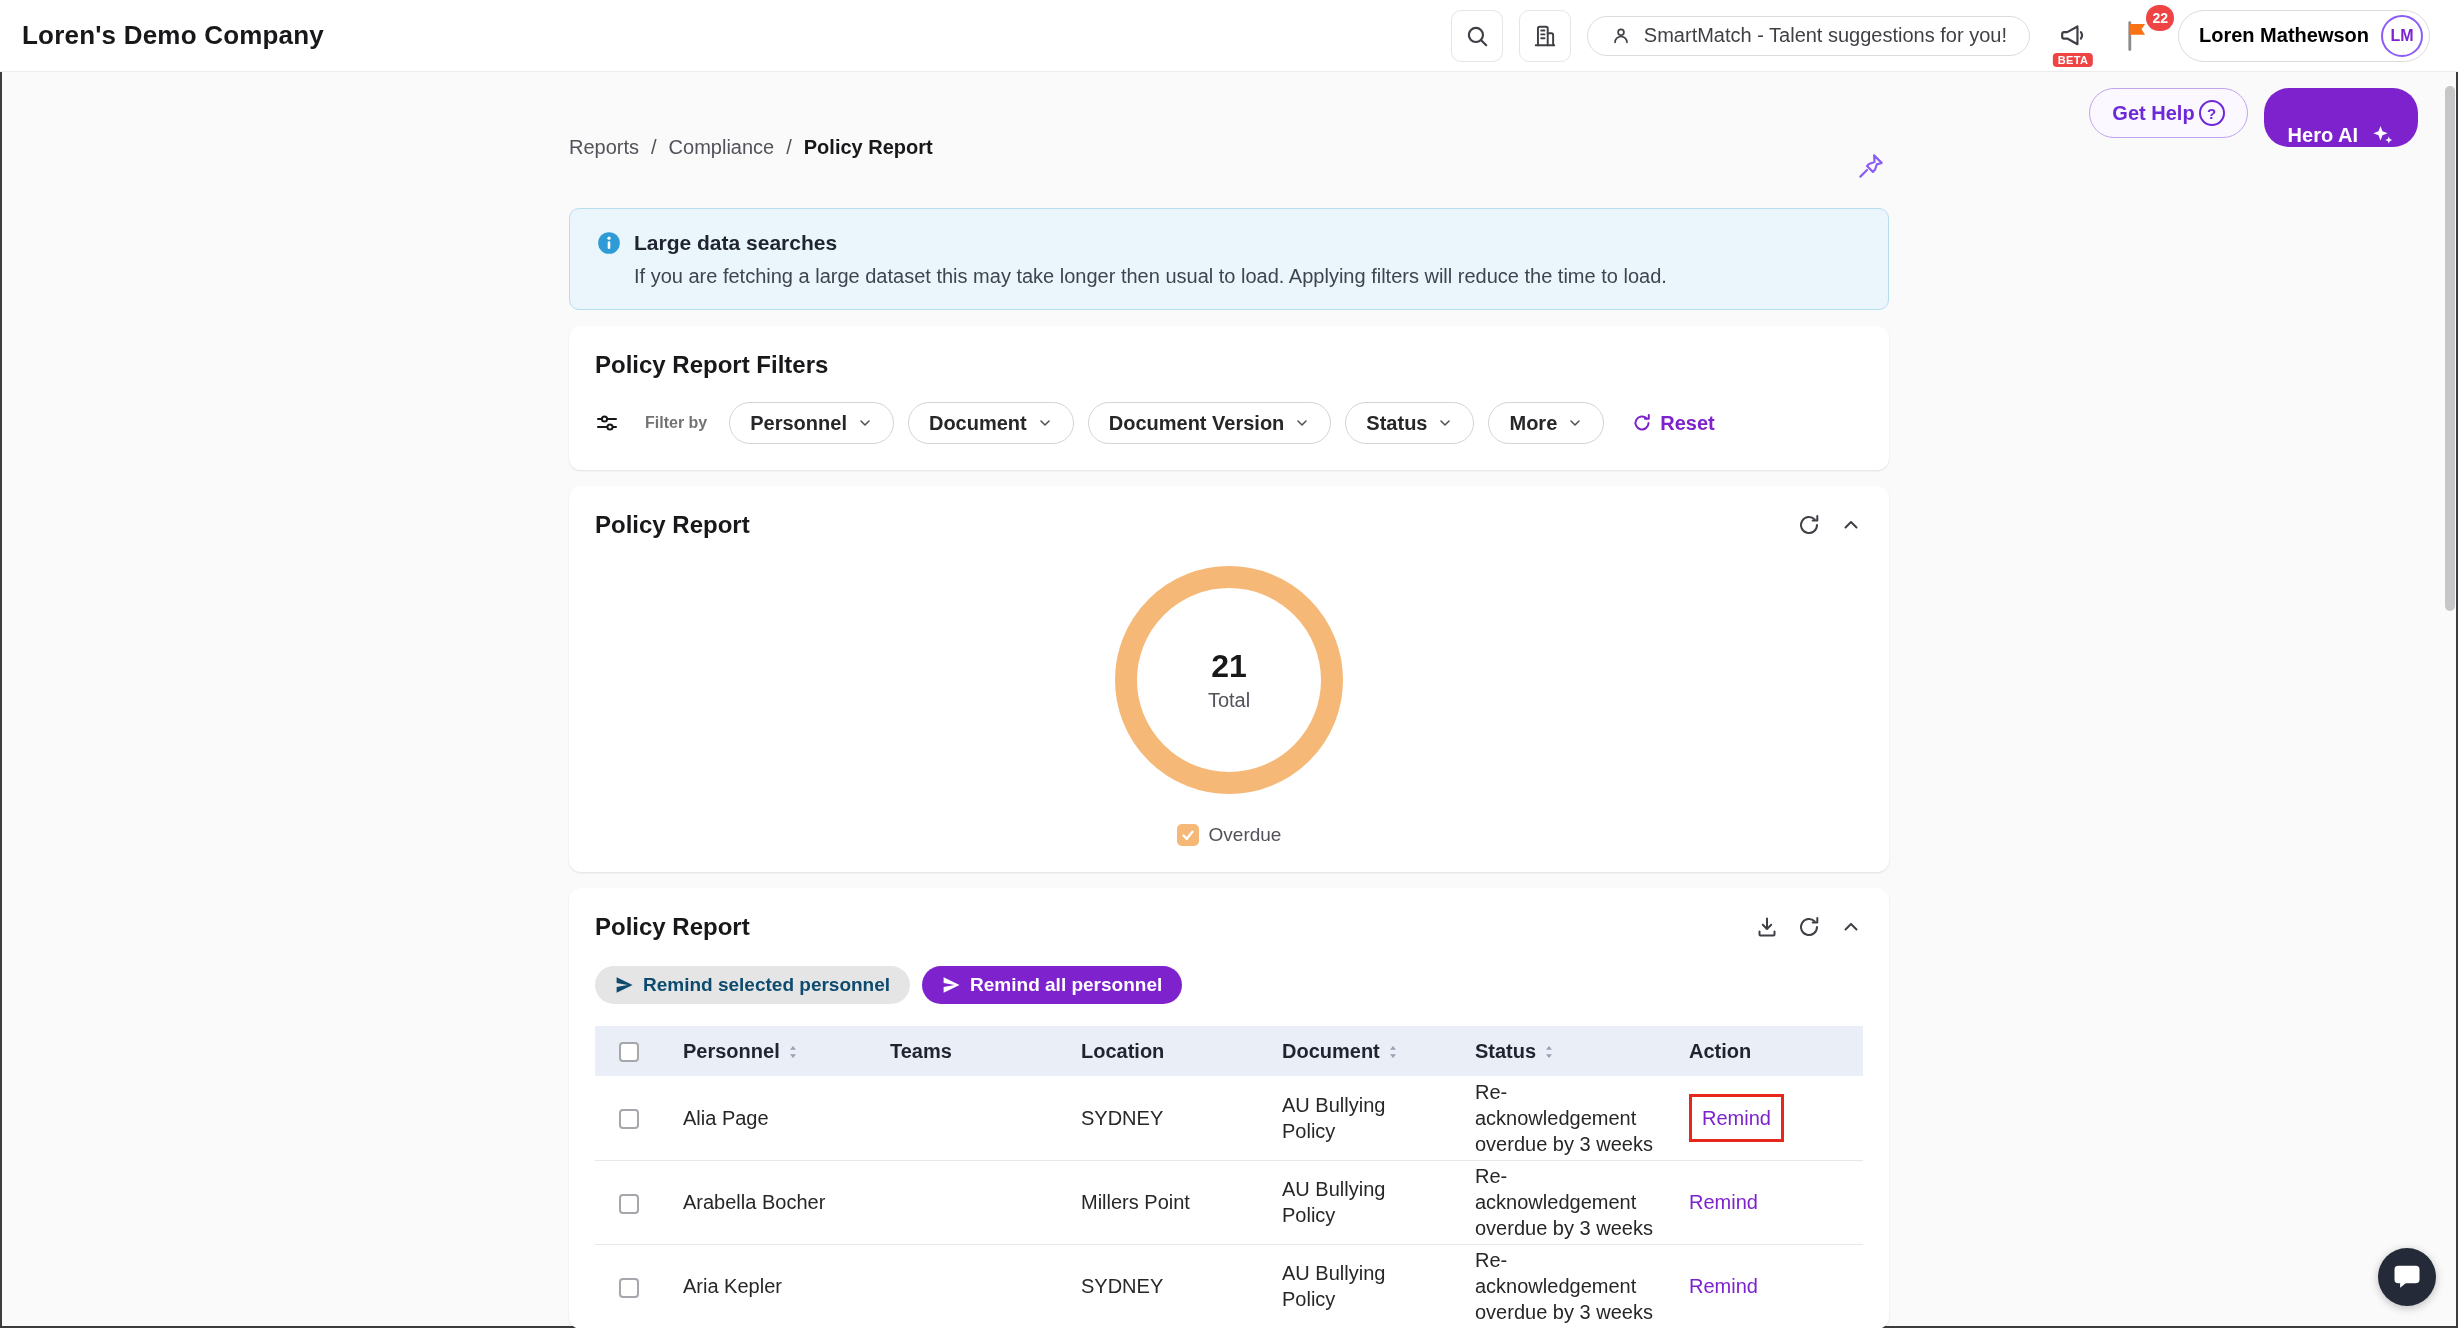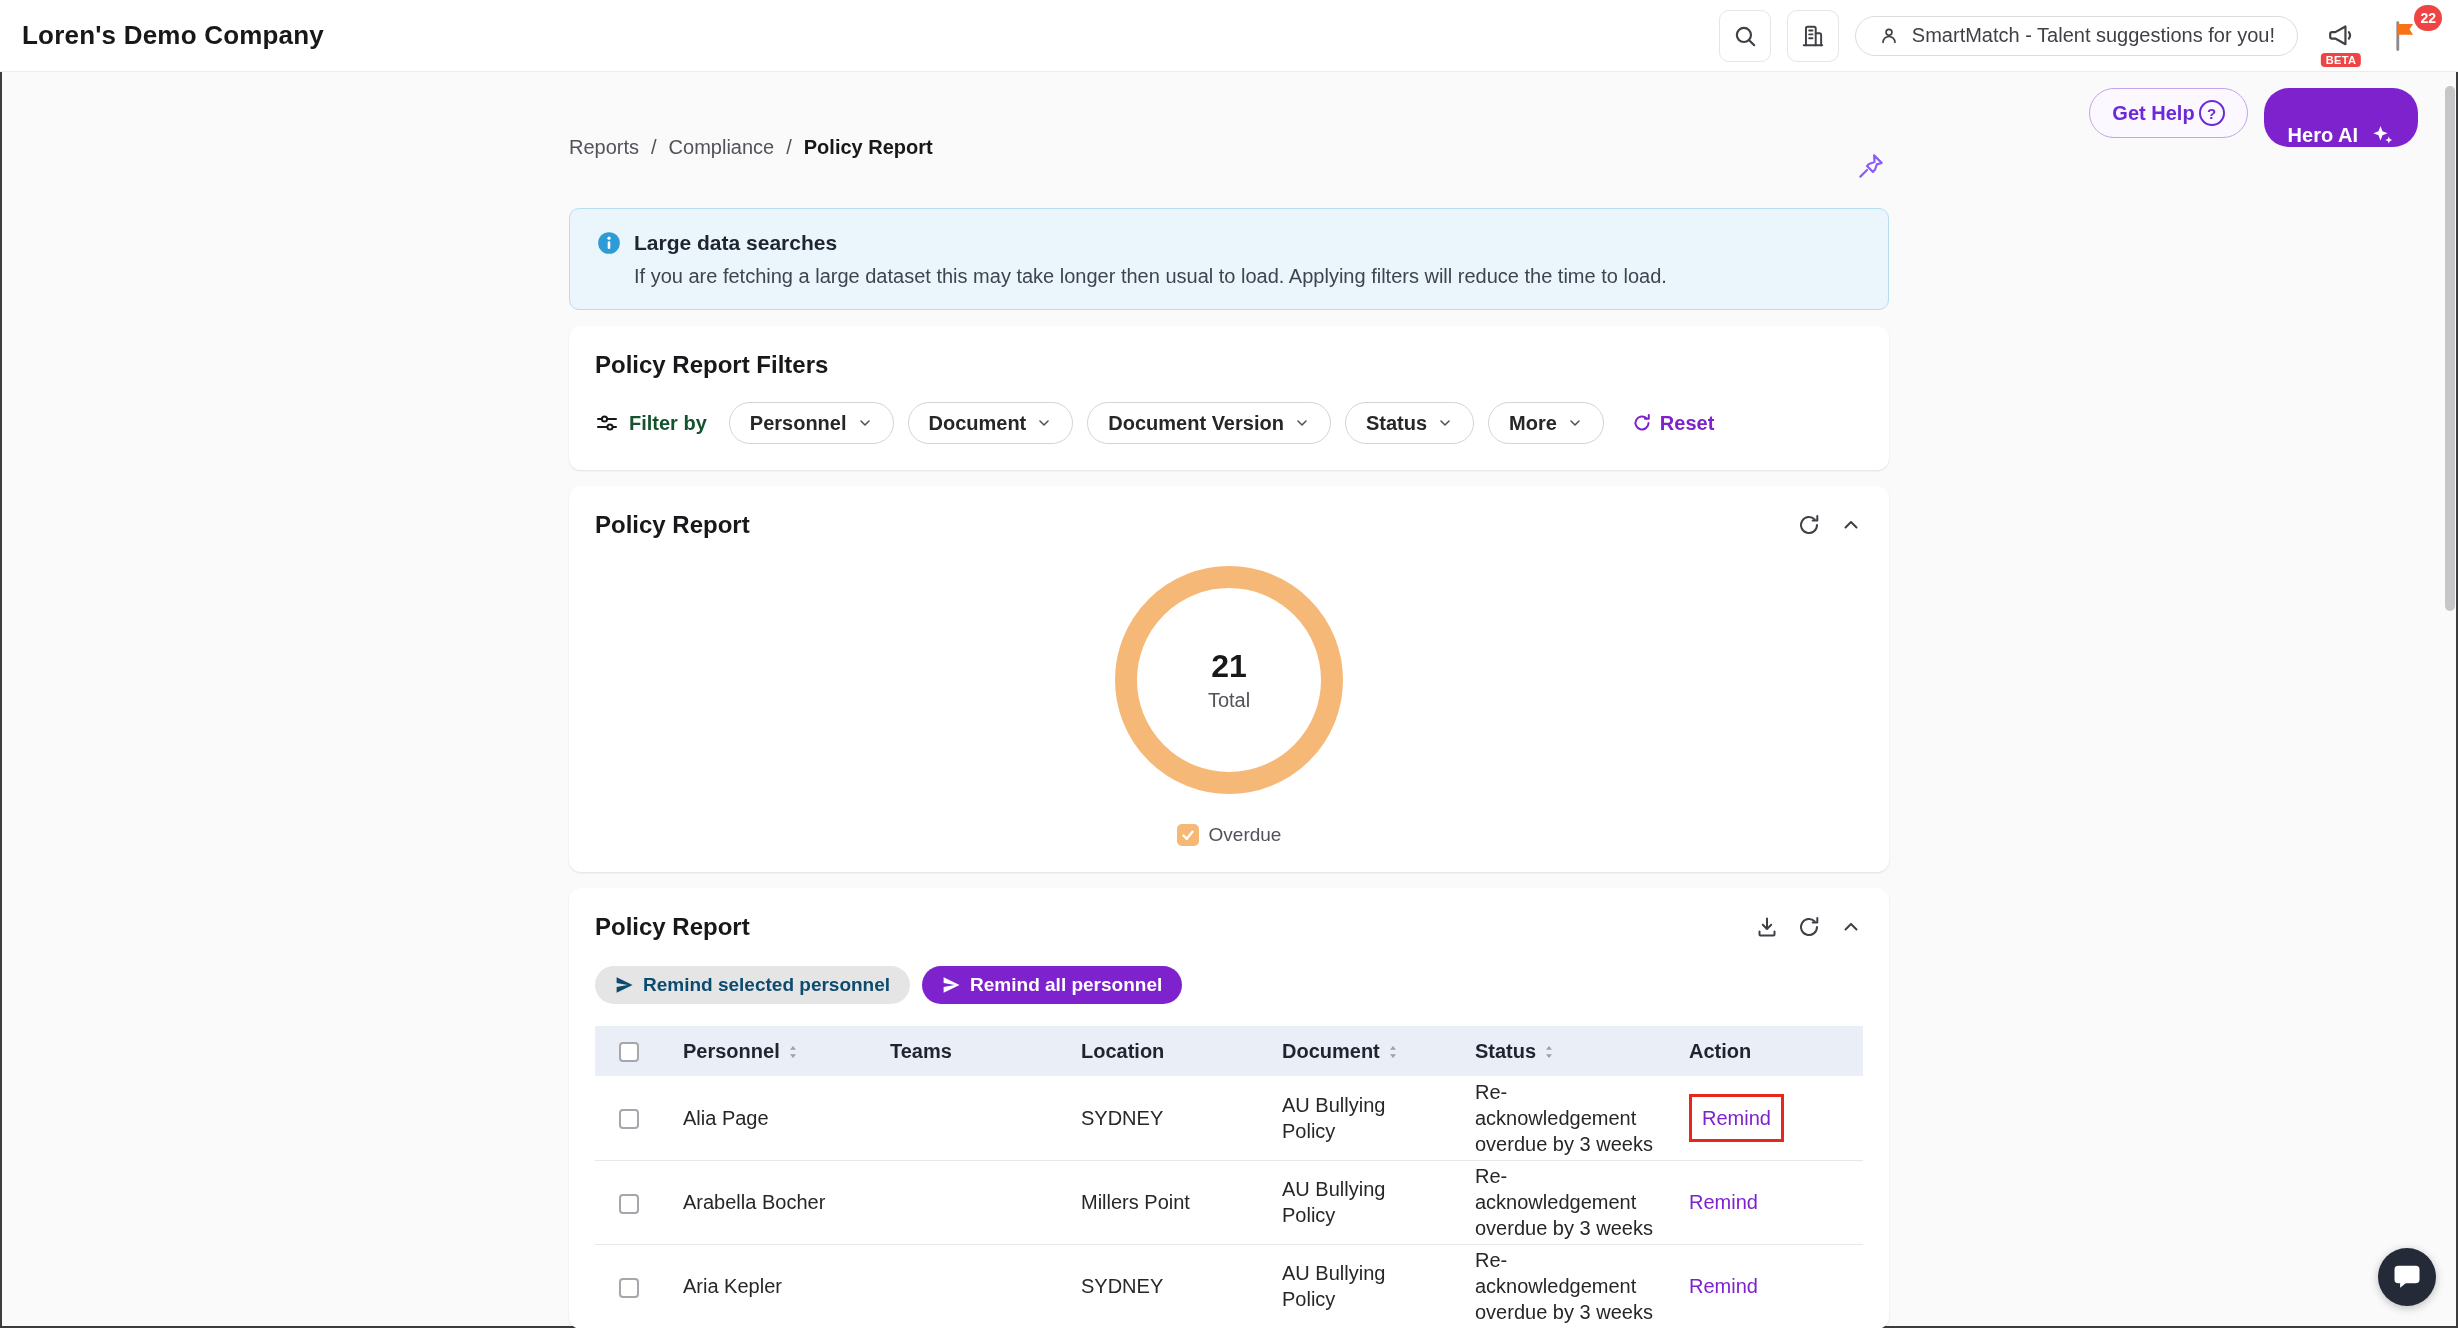--- a/index.html
+++ b/index.html
@@ -43,21 +43,21 @@
 
   .card { background:#fff; border-radius:12px; box-shadow:0 1px 2px rgba(16,24,40,.06), 0 1px 3px rgba(16,24,40,.05); margin-top:16px; }
   .card-title { font-size:24px; font-weight:700; line-height:30px; }
   .card-head { display:flex; align-items:flex-start; justify-content:space-between; }
   .head-icons { display:flex; align-items:center; gap:18px; color:#3f3f46; margin-top:3px; }
   .head-icons button { color:#3f3f46; display:flex; }
 
   
   .filters-card { padding:24px 26px 26px; }
   .filter-row { margin-top:22px; display:flex; align-items:center; gap:14px; }
-  .filter-by { display:flex; align-items:center; gap:10px; font-size:20px; font-weight:700; margin-right:8px; color:#14532d; }
+  .filter-by { display:flex; align-items:center; gap:26px; font-size:16px; font-weight:700; margin-right:8px; color:#737373; }
   .chip { height:42px; border:1px solid #d4d4d8; border-radius:21px; background:#fff; display:flex; align-items:center; gap:10px; padding:0 20px; font-size:20px; font-weight:600; color:#27272a; }
   .chip .chev { color:#52525b; display:flex; }
   .reset-btn { display:flex; align-items:center; gap:8px; color:#7e22ce; font-size:20px; font-weight:600; margin-left:14px; }
 
   
   .chart-card { padding:24px 26px 26px; }
   .donut { width:228px; height:228px; border:22px solid #f5b877; border-radius:50%; margin:26px auto 0; display:flex; flex-direction:column; align-items:center; justify-content:center; }
   .donut-total { font-size:32px; font-weight:700; color:#18181b; }
   .donut-sub { font-size:20px; color:#52525b; margin-top:4px; }
   .legend { margin:30px auto 0; display:flex; align-items:center; justify-content:center; gap:10px; width:max-content; cursor:pointer; }
@@ -120,20 +120,24 @@
             <path d="M17.2 8a4.2 4.2 0 0 1 0 5"></path>
           </svg>
         <span class="beta-badge">BETA</span>
       </button>
       <button class="flag-wrap">
         <svg width="34" height="34" viewBox="0 0 24 24">
             <line x1="5.5" y1="2.5" x2="5.5" y2="21.5" stroke="#8a8a8f" stroke-width="2" stroke-linecap="round"></line>
             <path d="M5.5 3.5h10.8l-2.5 3.8 2.5 3.8H5.5z" fill="#f97316"></path>
           </svg>
         <span class="notif-badge">22</span>
+      </button>
+      <button class="user-pill">
+        <span class="user-name">Loren Mathewson</span>
+        <span class="avatar">LM</span>
       </button>
     </div>
   </header>
 
   <div class="float-actions">
     <button class="get-help-btn">
       <span>Get Help</span>
       <span class="help-q">?</span>
     </button>
     <button class="hero-ai-btn">

